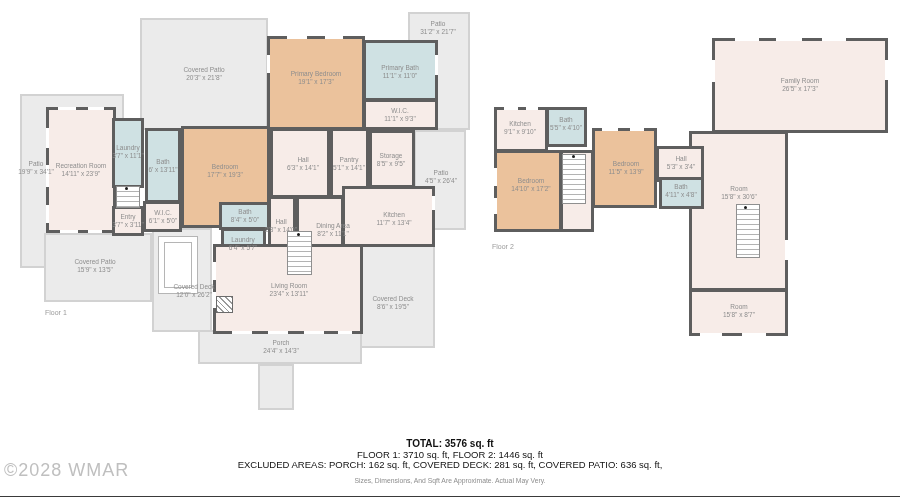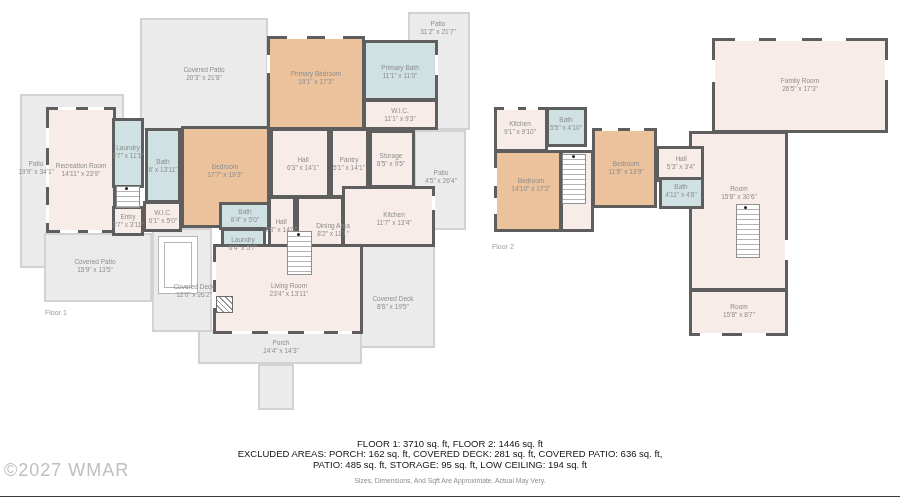--- a/index.html
+++ b/index.html
@@ -264,21 +264,21 @@
       <div class="dot" style="left: 297px; top: 233px;"></div>
       <div class="dot" style="left: 572px; top: 155px;"></div>
       <div class="dot" style="left: 744px; top: 206px;"></div>
       <div class="hatch" style="left: 216px; top: 296px; width: 17px; height: 17px;"></div>
     </div>
 
   <div class="floor-label" style="left:45px;top:309px;">Floor 1</div>
   <div class="floor-label" style="left:492px;top:243px;">Floor 2</div>
 
   <div class="summary">
+    <div class="total">TOTAL: 3576 sq. ft</div>
     <div class="line">FLOOR 1: 3710 sq. ft, FLOOR 2: 1446 sq. ft</div>
     <div class="line">EXCLUDED AREAS: PORCH: 162 sq. ft, COVERED DECK: 281 sq. ft, COVERED PATIO: 636 sq. ft,</div>
-    <div class="line">PATIO: 485 sq. ft, STORAGE: 95 sq. ft, LOW CEILING: 194 sq. ft</div>
     <div class="disclaimer">Sizes, Dimensions, And Sqft Are Approximate. Actual May Very.</div>
   </div>
 
-  <div class="watermark">©2027 WMAR</div>
+  <div class="watermark">©2028 WMAR</div>
   <div class="bottom-line"></div>
 </div>
 
 </body></html>

